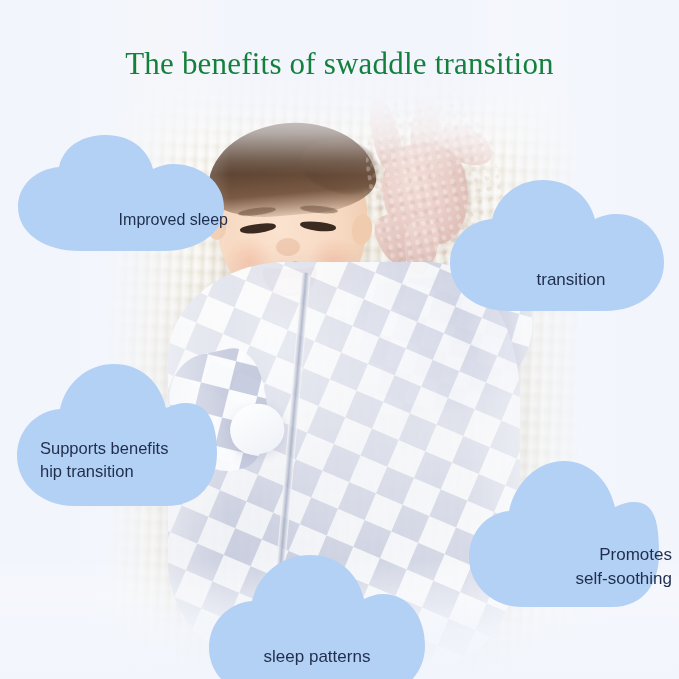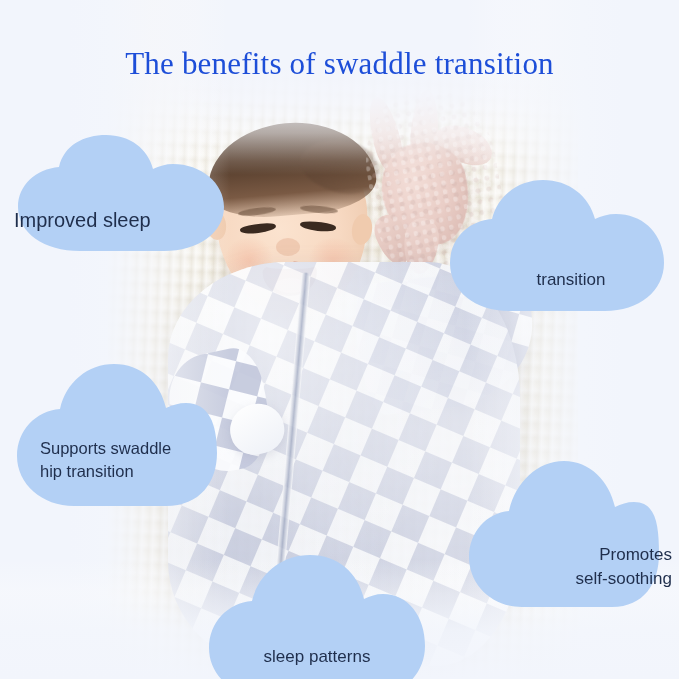--- a/index.html
+++ b/index.html
@@ -215,21 +215,21 @@
   
   .title {
     position: absolute;
     left: 0; top: 46px;
     width: 679px;
     text-align: center;
     font-family: "Liberation Serif", "DejaVu Serif", serif;
     font-size: 31px;
     font-weight: 400;
     letter-spacing: 0.2px;
-    color: #1d4ed8;
+    color: #15803d;
     z-index: 20;
   }
 
   
   .cloud {
     position: absolute;
     z-index: 15;
   }
   .cloud svg { display: block; overflow: visible; }
   .cloud .cloud-label {
@@ -247,21 +247,21 @@
   }
   .cloud .cloud-label span { display: block; }
 
   
   #cloud-improved-sleep      { left: 14px;  top: 133px; width: 214px; height: 122px; }
   #cloud-safer-sleep         { left: 447px; top: 177px; width: 220px; height: 138px; }
   #cloud-hip-development     { left: 14px;  top: 358px; width: 206px; height: 152px; }
   #cloud-self-soothing       { left: 466px; top: 455px; width: 196px; height: 156px; }
   #cloud-sleep-patterns      { left: 206px; top: 552px; width: 222px; height: 150px; }
 
-  #cloud-improved-sleep  .cloud-label { font-size: 20px; align-items: flex-start; padding-top: 26px; }
+  #cloud-improved-sleep  .cloud-label { font-size: 16px; align-items: flex-end; padding-top: 26px; }
   #cloud-safer-sleep     .cloud-label { font-size: 17px; align-items: center; padding-top: 34px; padding-left: 14px; }
   #cloud-hip-development .cloud-label { font-size: 16.5px; align-items: flex-start; padding-top: 26px; padding-left: 26px; }
   #cloud-self-soothing   .cloud-label { font-size: 17px; align-items: flex-end; padding-top: 34px; padding-left: 10px; }
   #cloud-sleep-patterns  .cloud-label { font-size: 17px; align-items: center; padding-top: 30px; }
 </style>
 </head>
 <body>
 
 <div id="stage">
 
@@ -336,21 +336,21 @@
     <div class="cloud-label">
       <span>transition</span>
     </div>
   </div>
 
   <div class="cloud" id="cloud-hip-development">
     <svg width="206" height="152" viewBox="0 0 206 152">
       <path fill="#b3d0f5" d="M60,148 C28,148 3,126 3,98 C3,72 22,53 46,51 C52,24 74,6 100,6 C127,6 146,24 152,50 C158,47 165,45 172,45 C195,45 203,66 203,95 C203,124 186,148 152,148 Z"></path>
     </svg>
     <div class="cloud-label">
-      <span>Supports swaddle</span>
+      <span>Supports benefits</span>
       <span>hip transition</span>
     </div>
   </div>
 
   <div class="cloud" id="cloud-self-soothing">
     <svg width="196" height="156" viewBox="0 0 196 156">
       <path fill="#b3d0f5" d="M56,152 C26,152 3,130 3,102 C3,78 20,58 43,56 C49,28 71,6 98,6 C124,6 143,26 149,52 C155,49 161,47 168,47 C190,47 193,70 193,99 C193,128 178,152 146,152 Z"></path>
     </svg>
     <div class="cloud-label">
       <span>Promotes</span>

